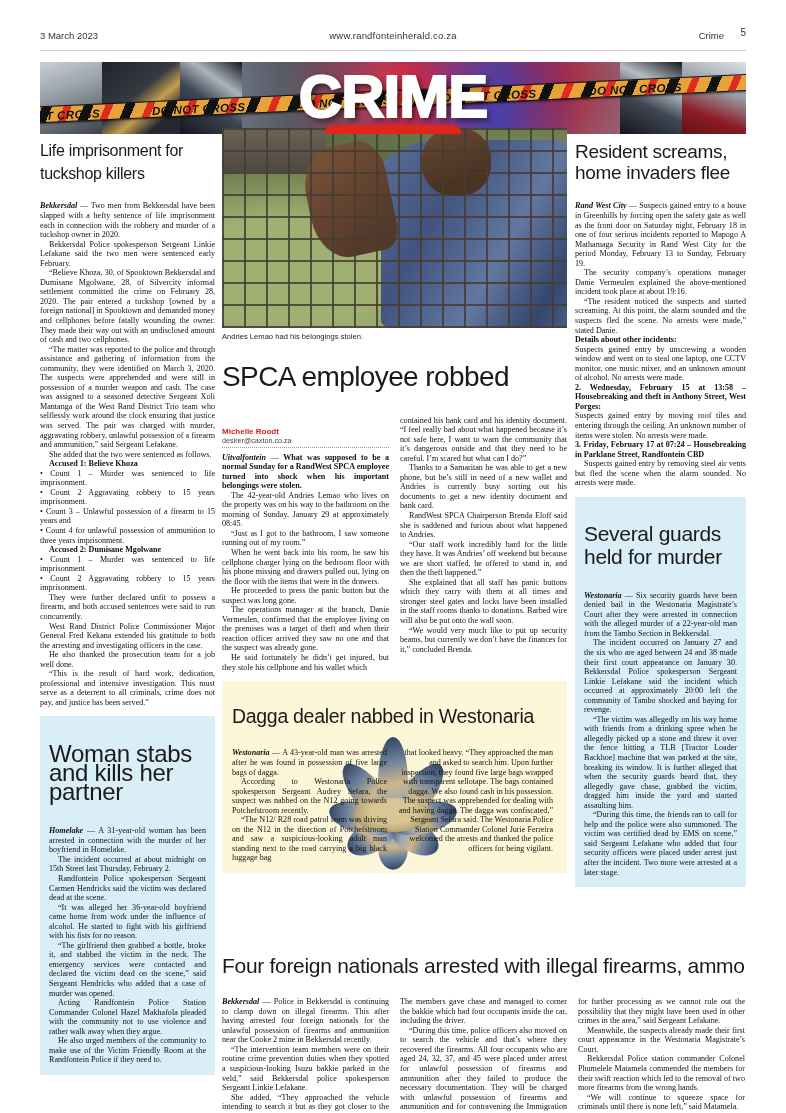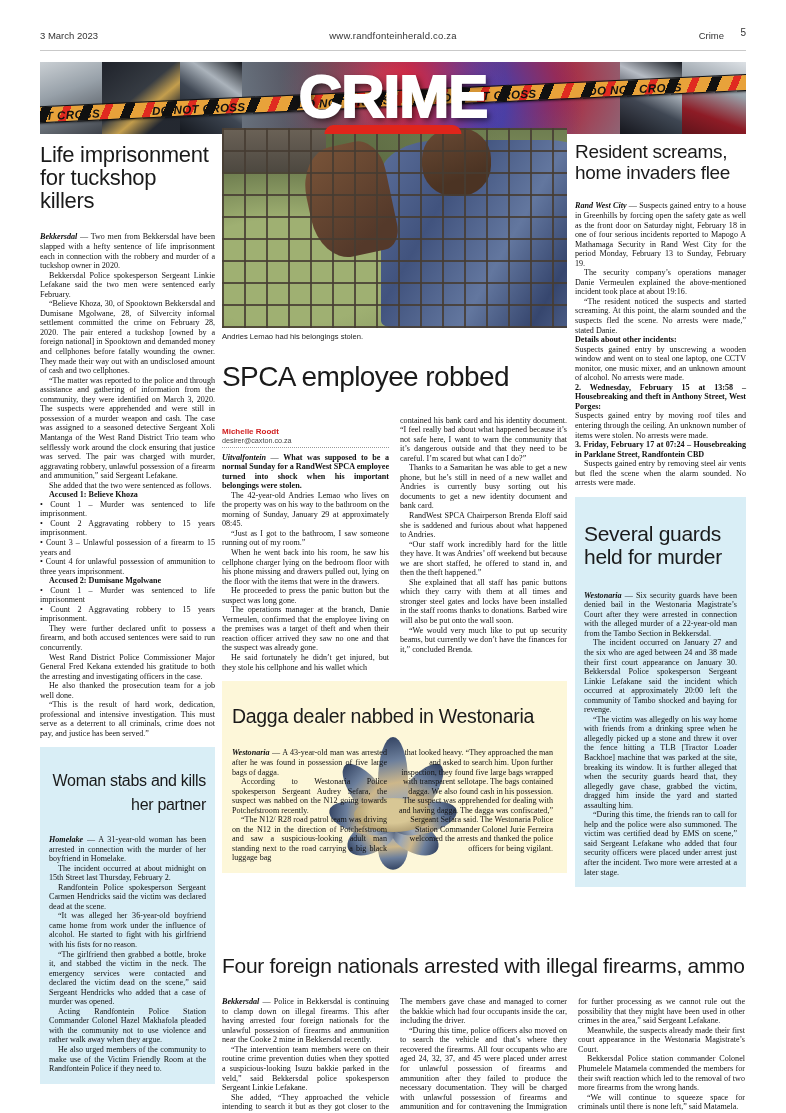--- a/index.html
+++ b/index.html
@@ -120,21 +120,21 @@
   .caption {
     font-family:"Liberation Sans", sans-serif;
     font-size:7.6px; color:#222;
   }
 
   
   .col { position:absolute; }
 
   
   #col-left { left:40px; top:128px; width:175px; }
-  .h-life { font-size:22px; line-height:23px; }
+  .h-life { font-size:16px; line-height:23px; }
   .tint-box {
     background:#d9eef6; padding:8px 9px 10px 9px;
   }
 
   
   #col-center { left:222px; top:128px; width:345px; }
   .photo-main {
     width:345px; height:200px; overflow:hidden; position:relative;
     background:linear-gradient(165deg,#7d8f5c 0%,#93a36a 26%,#6d7c52 55%,#5d6a46 100%);
   }
@@ -264,21 +264,21 @@
       <p class="bullet">• Count 2   Aggravating robbery to 15 years imprisonment.</p>
       <p>They were further declared unfit to possess a firearm, and both accused sentences were said to run concurrently.</p>
       <p>West Rand District Police Commissioner Major General Fred Kekana extended his gratitude to both the arresting and investigating officers in the case.</p>
       <p>He also thanked the prosecution team for a job well done.</p>
       <p>“This is the result of hard work, dedication, professional and intensive investigation. This must serve as a deterrent to all criminals, crime does not pay, and justice has been served.”</p>
     </div>
 
     <div class="spacer9"></div>
 
     <div class="tint-box">
-      <h2 class="hl" style="font-size:16px;line-height:24px;text-align:right;">Woman stabs and kills her partner</h2>
+      <h2 class="hl" style="font-size:24px;line-height:19px;">Woman stabs and kills her partner</h2>
       <div style="height:5px"></div>
       <div class="body-txt">
         <p class="noind"><b class="lead">Homelake</b> — A 31-year-old woman has been arrested in connection with the murder of her boyfriend in Homelake.</p>
         <p>The incident occurred at about midnight on 15th Street last Thursday, February 2.</p>
         <p>Randfontein Police spokesperson Sergeant Carmen Hendricks said the victim was declared dead at the scene.</p>
         <p>“It was alleged her 36-year-old boyfriend came home from work under the influence of alcohol. He started to fight with his girlfriend with his fists for no reason.</p>
         <p>“The girlfriend then grabbed a bottle, broke it, and stabbed the victim in the neck. The emergency services were contacted and declared the victim dead on the scene,” said Sergeant Hendricks who added that a case of murder was opened.</p>
         <p>Acting Randfontein Police Station Commander Colonel Hazel Makhafola pleaded with the community not to use violence and rather walk away when they argue.</p>
         <p>He also urged members of the community to make use of the Victim Friendly Room at the Randfontein Police if they need to.</p>
       </div>

